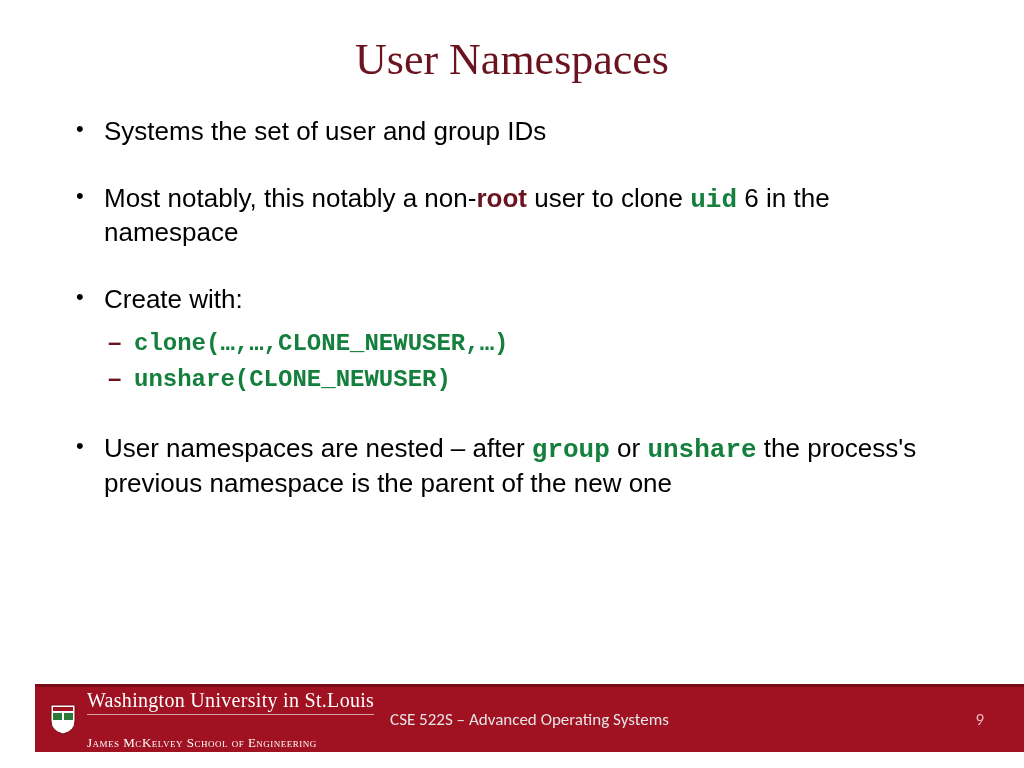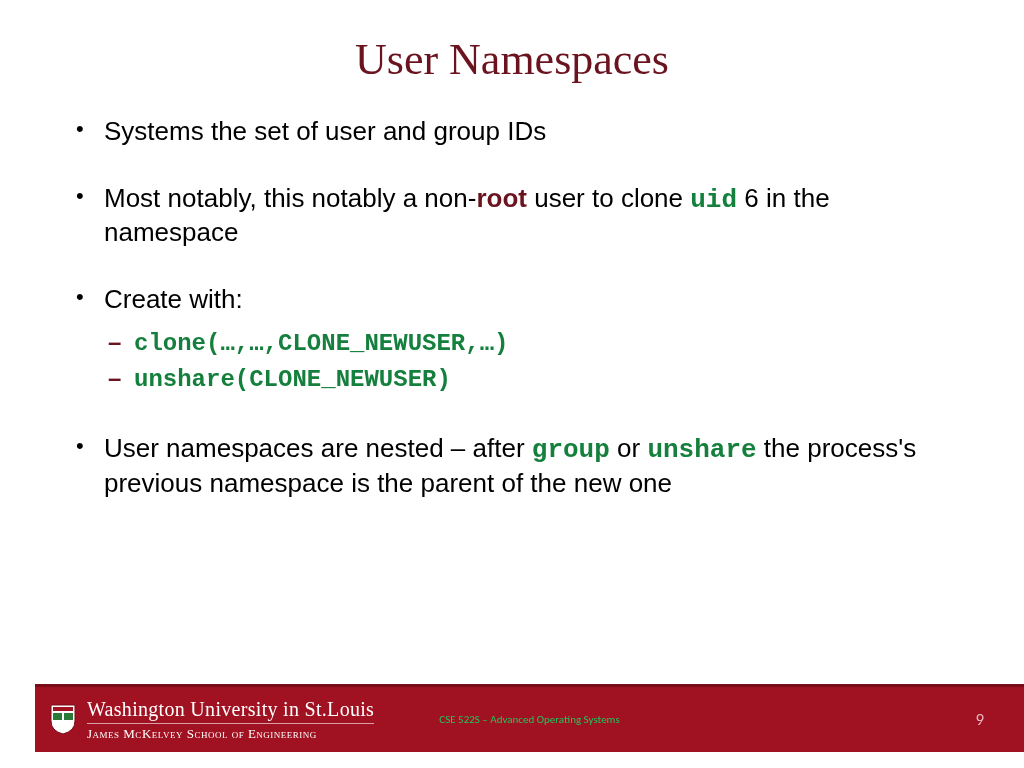--- a/index.html
+++ b/index.html
@@ -13,23 +13,23 @@
   ul.sub { list-style: none; margin-top: 10px; }
   ul.sub > li { position: relative; padding-left: 30px; font-size: 24px; line-height: 1.4; }
   ul.sub > li::before { content: "–"; position: absolute; left: 4px; top: 0; color: #6b1420; font-weight: bold; font-size: 24px; }
   .kw { color: #15803d; font-family: "Courier New", monospace; font-weight: bold; }
   .bold-dark { color: #6b1420; font-weight: bold; }
   .footer { position: absolute; bottom: 16px; left: 0; right: 0; height: 68px; background: #a01121; border-top: 3px solid #7a0c19; color: #fff; display: flex; align-items: center; margin-left: 35px; }
   .footer-left { display: flex; align-items: center; gap: 10px; padding-left: 14px; }
   .shield { width: 28px; height: 32px; }
   .uni-block { display: flex; flex-direction: column; line-height: 1.05; }
   .uni-name { font-family: Georgia, 'Times New Roman', serif; font-size: 20px; letter-spacing: 0.3px; }
-  .uni-school { font-family: Georgia, 'Times New Roman', serif; font-size: 13px; letter-spacing: 0.5px; border-top: 1px solid rgba(255,255,255,0.6); padding-top: 3px; margin-top: 3px; font-variant: small-caps; }
+  .uni-school { font-family: Georgia, 'Times New Roman', serif; font-size: 13px; letter-spacing: 0.5px; border-top: 1px solid rgba(255,255,255,0.6); padding-top: 21px; margin-top: 3px; font-variant: small-caps; }
   .uni-school .mk { font-variant: small-caps; }
-  .footer-center { position: absolute; left: 50%; transform: translateX(-50%); font-family: Calibri, Arial, sans-serif; font-size: 11px; color: #22c55e; }
+  .footer-center { position: absolute; left: 50%; transform: translateX(-50%); font-family: Calibri, Arial, sans-serif; font-size: 17px; color: #e5e5e5; }
   .footer-right { position: absolute; right: 40px; font-family: Calibri, Arial, sans-serif; font-size: 17px; color: #e6b8be; }
 </style>
 </head>
 <body>
 
 <div class="slide">
   <h1 class="title">User Namespaces</h1>
 
   <div class="content">
     <ul class="top">

